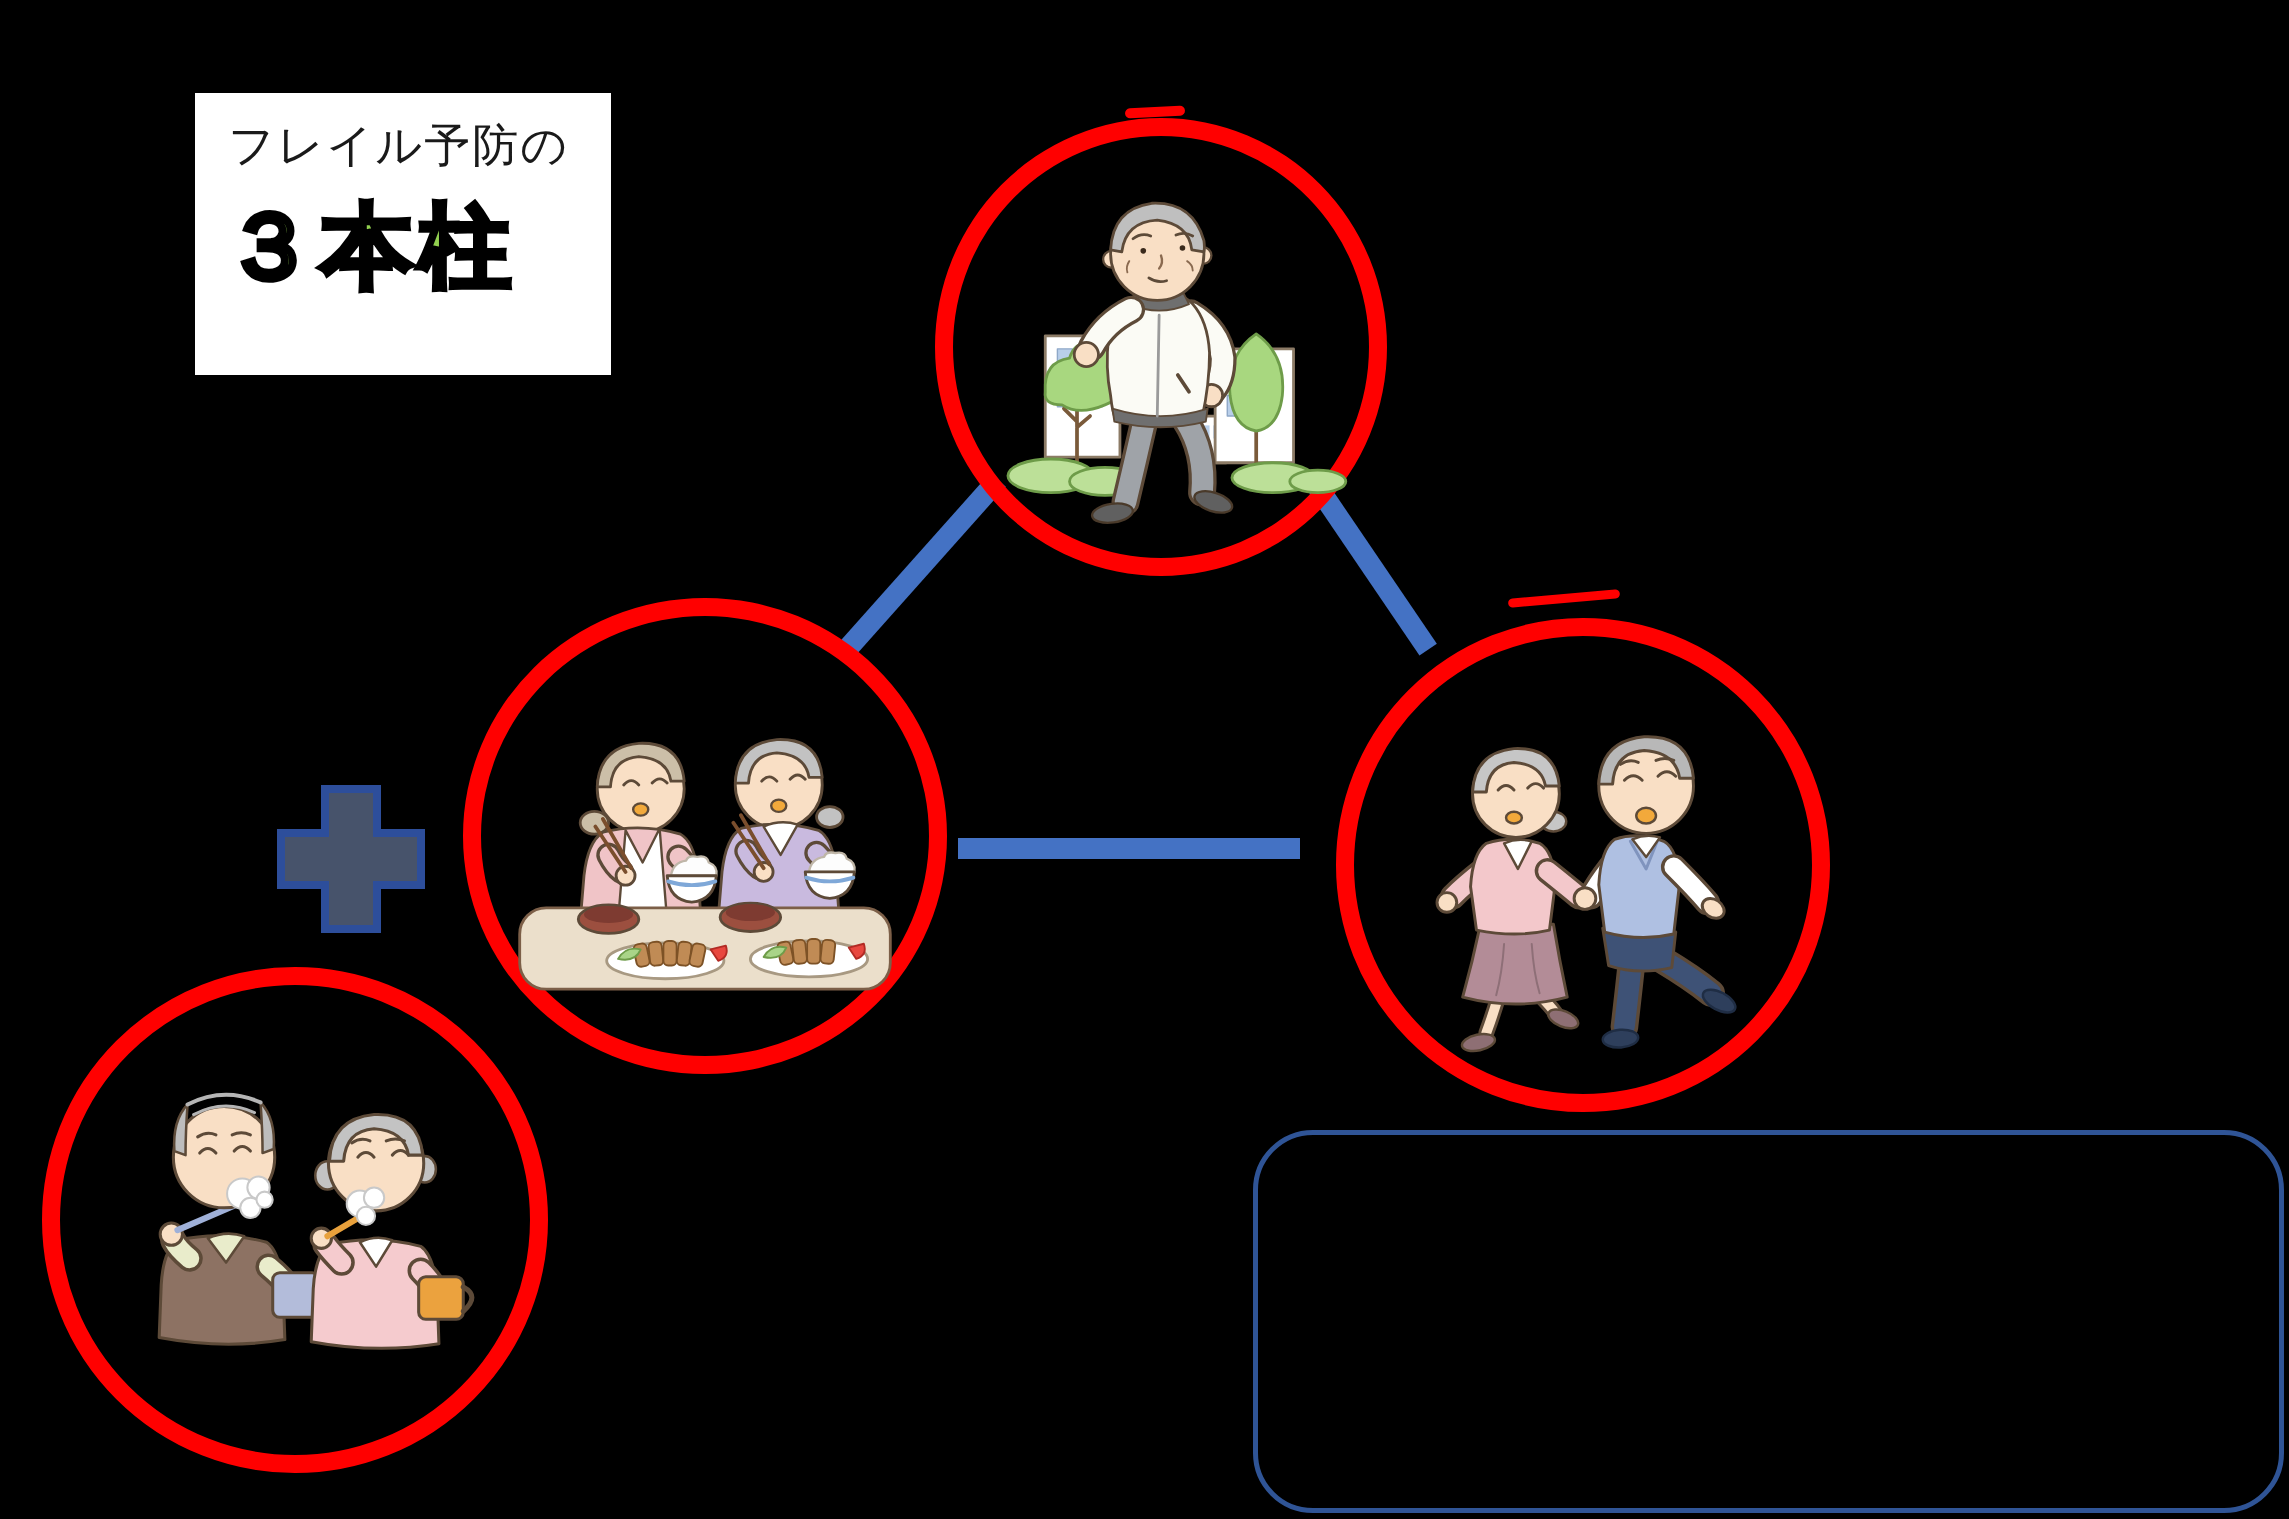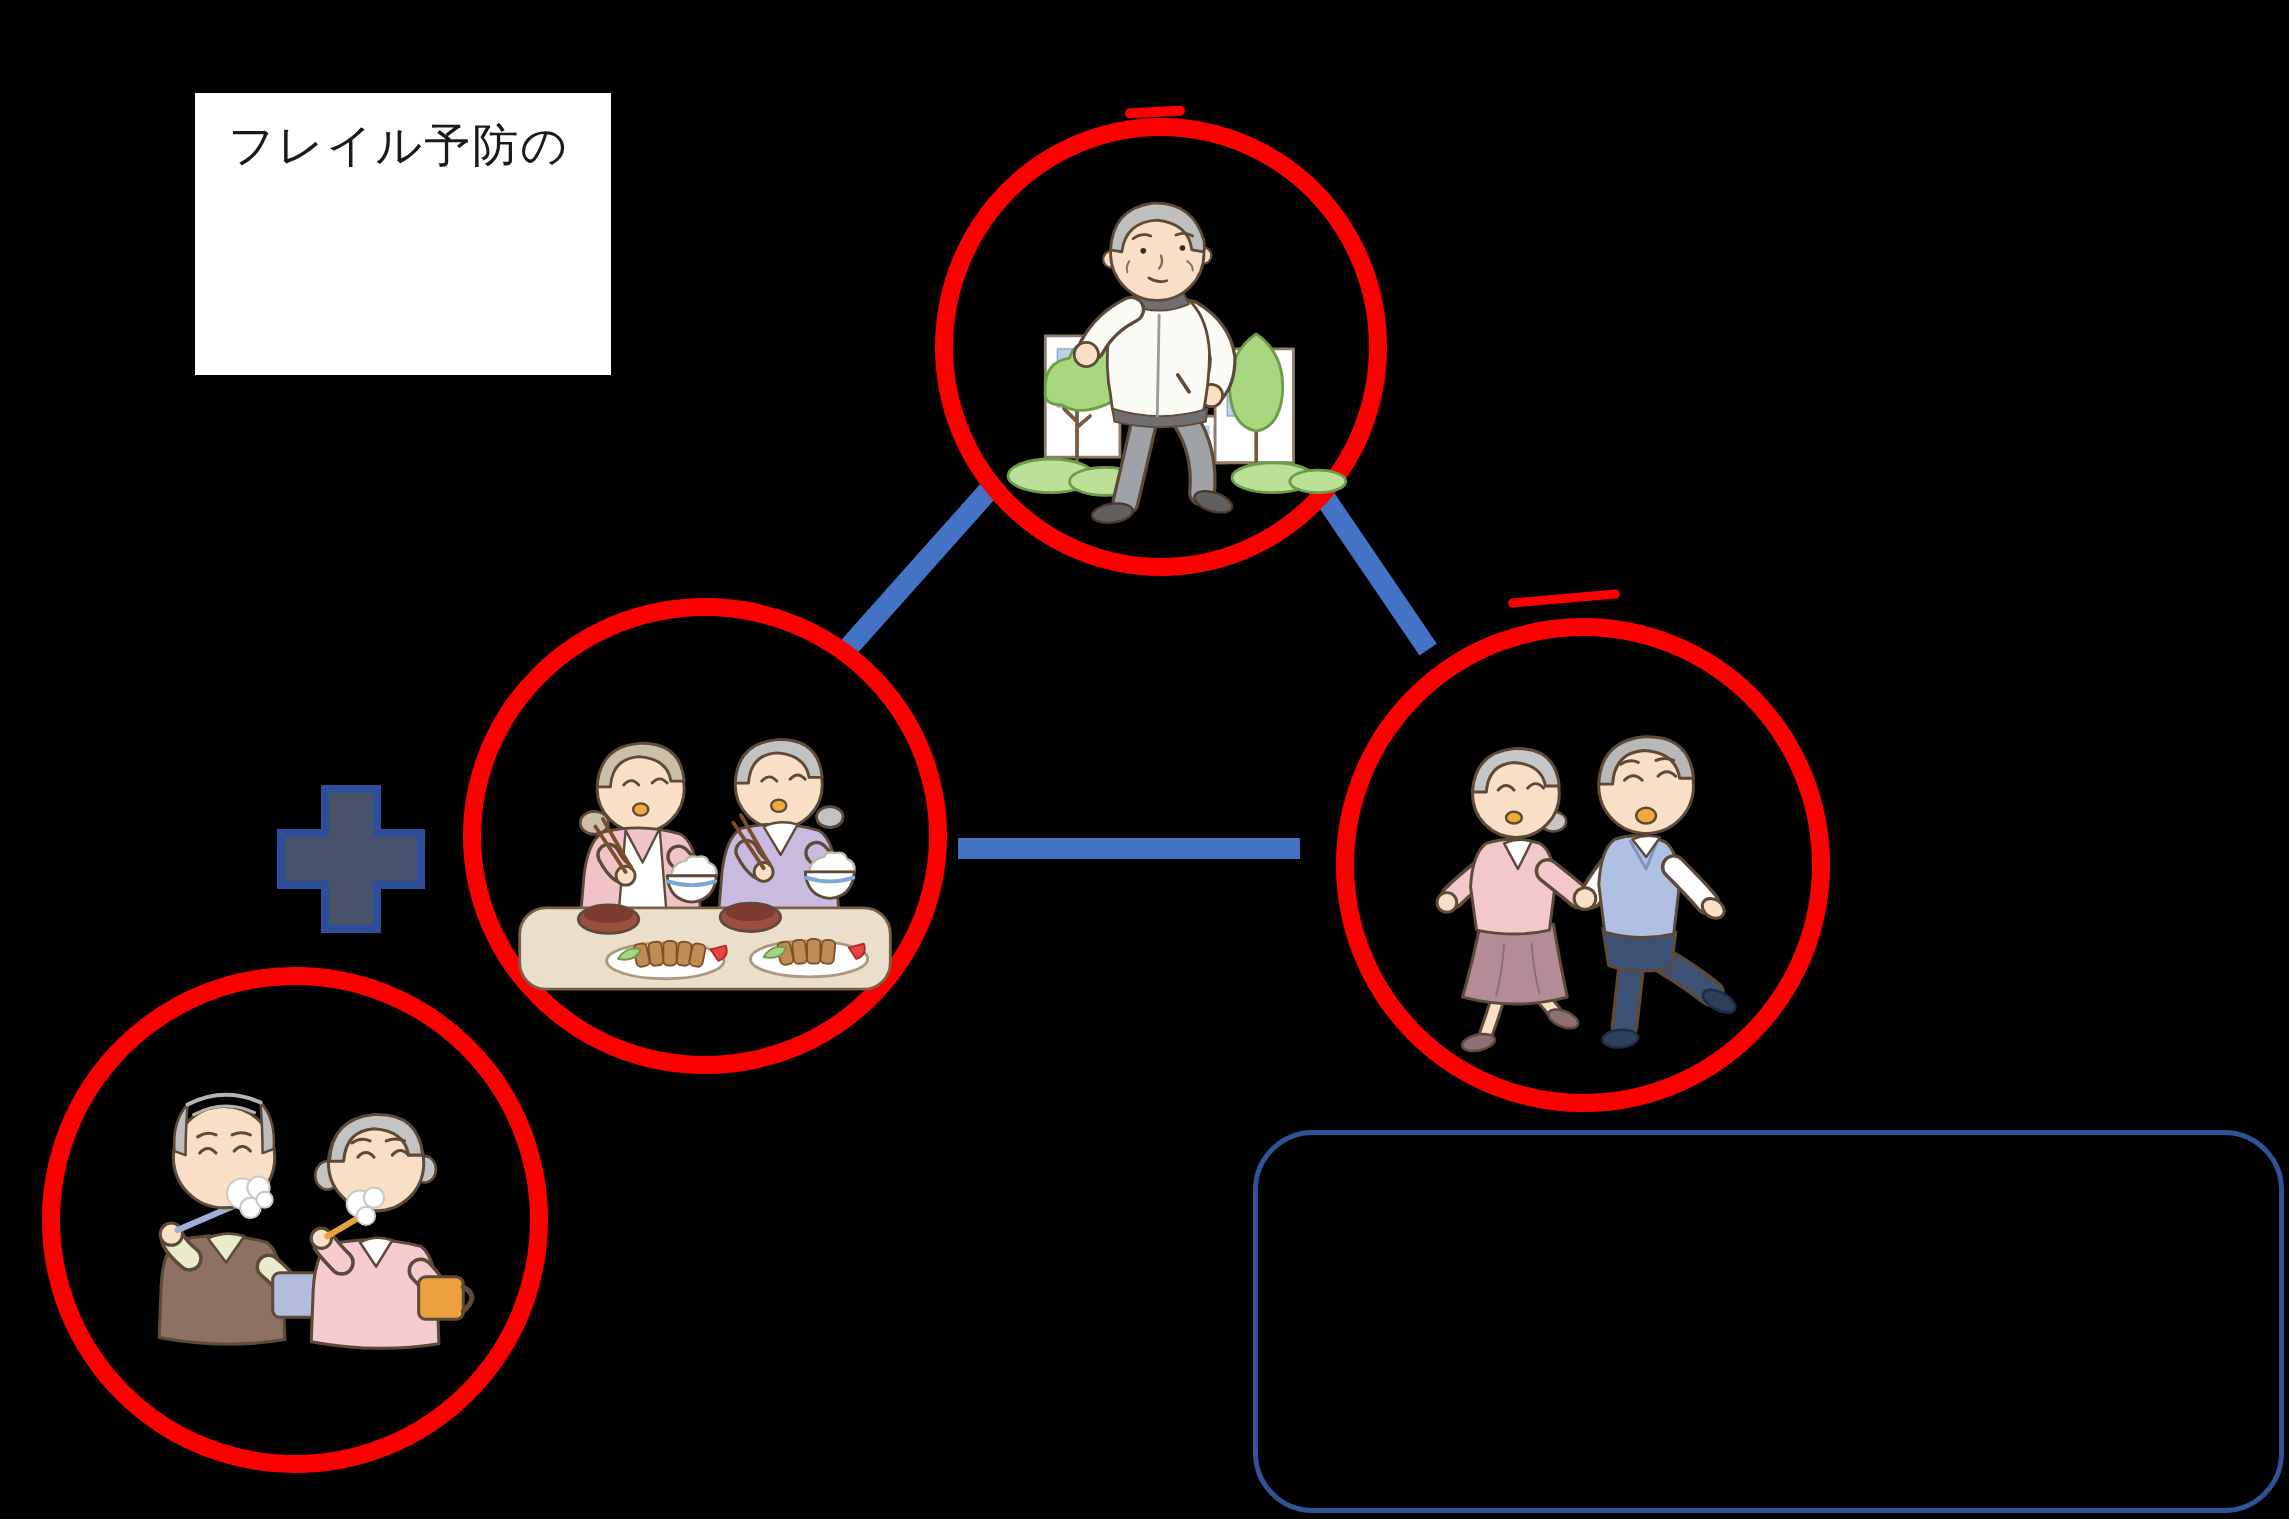--- a/index.html
+++ b/index.html
@@ -38,20 +38,21 @@
   .note-box{position:absolute;left:1253px;top:1130px;width:1031px;height:383px;
             border:5px solid #2F5496;border-radius:60px;box-sizing:border-box;background:transparent;}
 </style>
 </head>
 <body>
 
 <div class="stage">
 
   <div class="title-card">
     <div class="title-line1">フレイル予防の</div>
+    <div class="title-line2">３本柱</div>
   </div>
 
   <div class="line line-left"></div>
   <div class="line line-right"></div>
   <div class="line line-bottom"></div>
 
   <div class="plus">
     <svg viewBox="0 0 156 156">
       <path d="M52,8 H104 V52 H148 V104 H104 V148 H52 V104 H8 V52 H52 Z" fill="#47536B" stroke="#2D4E9B" stroke-width="8"></path>
     </svg>

